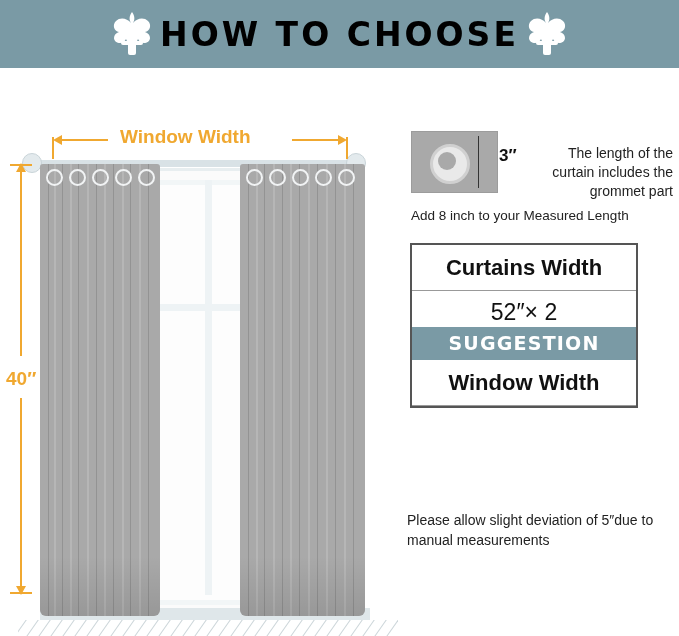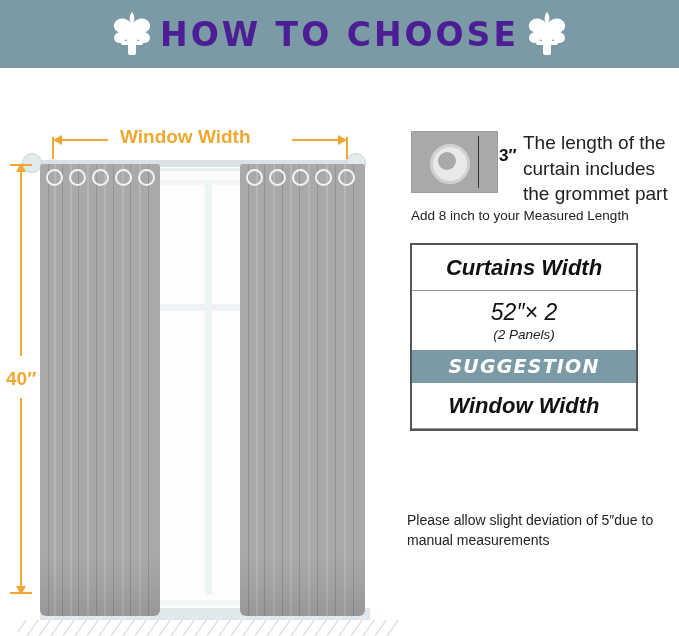--- a/index.html
+++ b/index.html
@@ -26,21 +26,21 @@
     left: 0;
     top: 0;
     width: 679px;
     height: 68px;
     background: #7a9aa5;
     display: flex;
     align-items: center;
     justify-content: center;
   }
   .banner-title {
-    color: #4c1d95;
+    color: #000000;
     font-size: 33px;
     font-weight: bold;
     letter-spacing: 3px;
     font-family: "DejaVu Sans", sans-serif;
     white-space: nowrap;
   }
   .fleur {
     width: 56px;
     height: 50px;
     position: relative;
@@ -288,44 +288,44 @@
     position: absolute;
     left: 94px;
     top: 78px;
     font-size: 17px;
     font-weight: bold;
     color: #111;
   }
   .grommet-note {
     position: absolute;
     left: 118px;
-    top: 62px;
+    top: 76px;
     width: 150px;
-    font-size: 19px;
+    font-size: 14px;
     color: #222;
     line-height: 1.35;
+    text-align: right;
   }
   .add-note {
     position: absolute;
     left: 6px;
     top: 140px;
     font-size: 13.5px;
     color: #222;
   }
 
   
   .card {
     position: absolute;
     left: 5px;
     top: 175px;
     width: 228px;
     border: 2px solid #555;
     background: #ffffff;
     box-sizing: border-box;
-    font-style: italic;
   }
   .card-row {
     text-align: center;
     box-sizing: border-box;
   }
   .card-title {
     font-size: 22px;
     font-weight: bold;
     color: #111;
     padding: 10px 0 9px;
@@ -511,20 +511,19 @@
       <div class="ring-hole"></div>
       <div class="dim"></div>
     </div>
     <div class="grommet-dim-label">3″</div>
     <div class="grommet-note">The length of the curtain includes the grommet part</div>
     <div class="add-note">Add 8 inch to your Measured Length</div>
 
     <div class="card">
       <div class="card-row card-title">Curtains Width</div>
       <div class="card-row card-value">52″× 2</div>
-      <div class="card-row card-sub">(2 Panels)</div>
       <div class="card-row card-banner">SUGGESTION</div>
       <div class="card-row card-title2">Window Width</div>
     </div>
 
     <div class="disclaimer">Please allow slight deviation of 5″due to manual measurements</div>
   </div>
 </div>
 
 </body></html>

